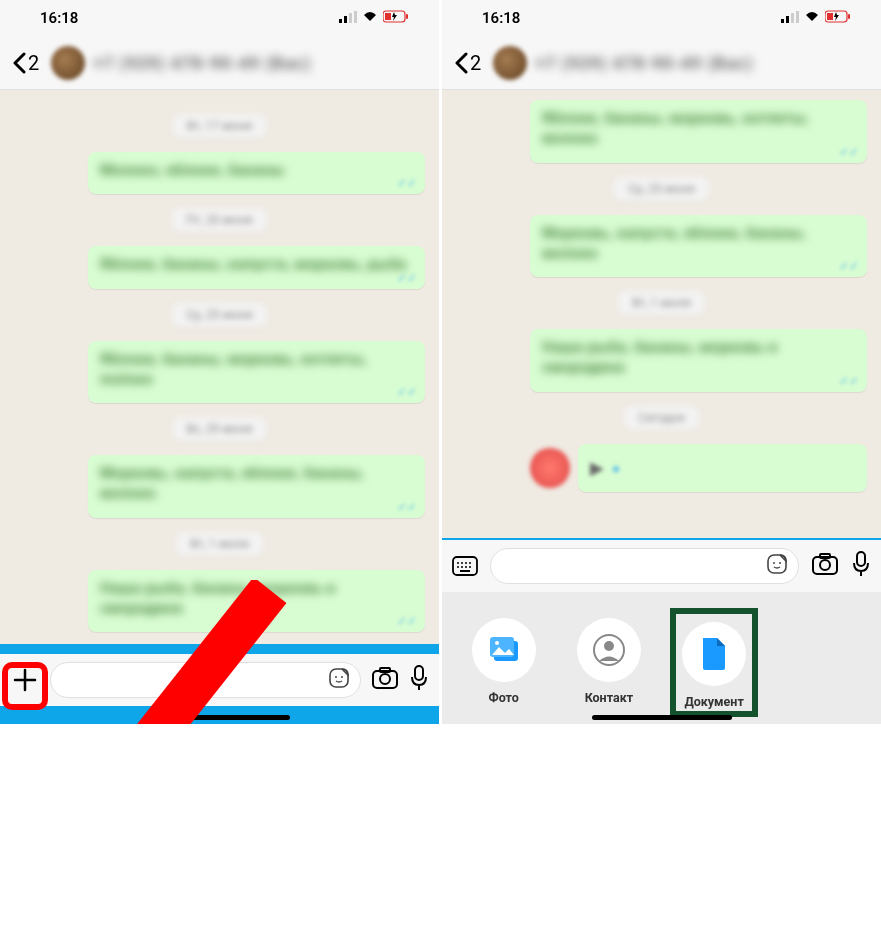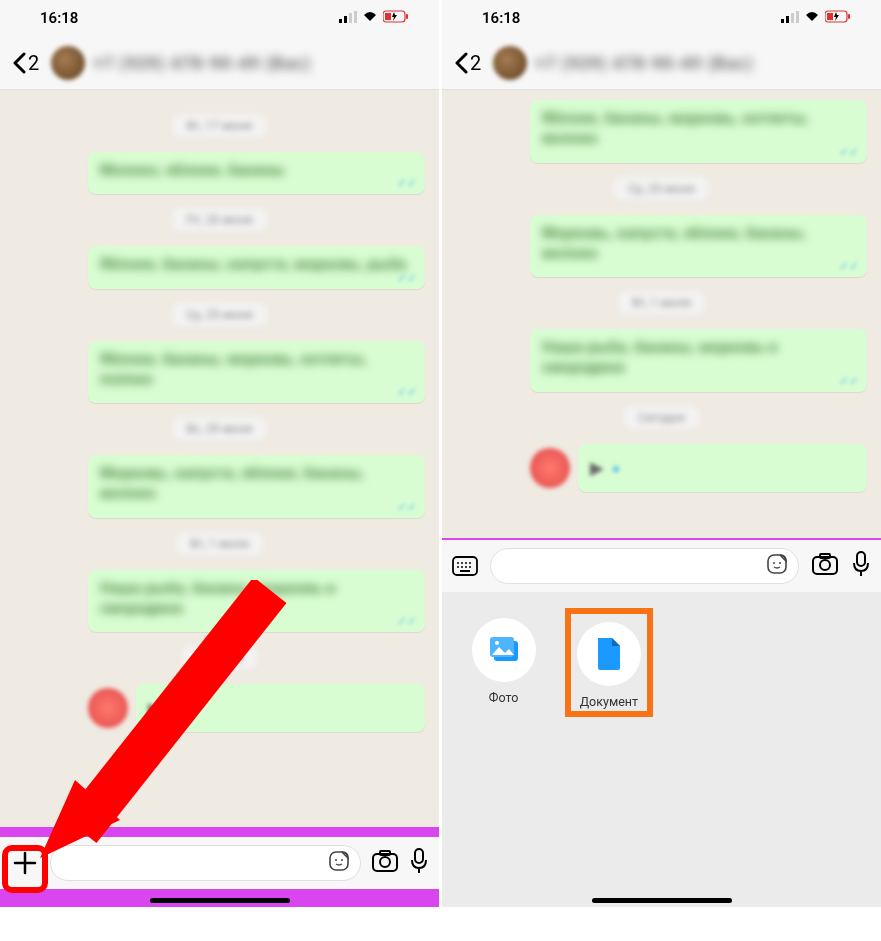--- a/index.html
+++ b/index.html
@@ -6,23 +6,23 @@
   body {
     font-family: -apple-system, BlinkMacSystemFont, "Segoe UI", Roboto, sans-serif;
     background: #fff;
     width: 881px;
     height: 941px;
     display: flex;
     gap: 3px;
   }
   .phone {
     width: 439px;
-    height: 907px;
+    height: 724px;
     position: relative;
-    background: #d946ef;
+    background: #0ea5e9;
     overflow: hidden;
   }
   .phone-right { width: 439px; }
   .status-bar {
     height: 36px;
     background: #f7f7f7;
     display: flex;
     justify-content: space-between;
     align-items: center;
     padding: 0 30px 0 40px;
@@ -181,40 +181,41 @@
   .attach-sheet {
     position: absolute;
     top: 592px; left: 0; right: 0; bottom: 0;
     background: #ebebeb;
     padding: 26px 12px 12px 12px;
   }
   .attach-grid {
     display: grid;
     grid-template-columns: repeat(4, 1fr);
     gap: 18px 6px;
+    font-weight: bold;
   }
   .attach-item {
     display: flex;
     flex-direction: column;
     align-items: center;
     gap: 8px;
   }
   .attach-circle {
     width: 64px; height: 64px;
     border-radius: 50%;
     background: #fff;
     display: flex; align-items: center; justify-content: center;
   }
   .attach-label {
     font-size: 12.5px;
     color: #333;
     text-align: center;
   }
   .highlight-box {
-    border: 6px solid #f97316;
+    border: 6px solid #14532d;
     border-radius: 0;
     padding: 4px 6px 2px 6px;
     margin: -10px -6px -4px -6px;
   }
 </style>
 </head>
 <body>
 
 <div class="phone phone-left">
 
@@ -462,20 +463,30 @@
         <div class="attach-circle">
           <svg width="34" height="30" viewBox="0 0 34 30">
               <rect x="7" y="6" width="24" height="20" rx="3" fill="#1a9aff"></rect>
               <rect x="3" y="2" width="24" height="20" rx="3" fill="#4db5ff"></rect>
               <circle cx="10" cy="8" r="2" fill="#fff"></circle>
               <path d="M5 20 L12 12 L18 18 L22 14 L27 20 Z" fill="#fff"></path>
             </svg>
         </div>
         <div class="attach-label">Фото</div>
       </div>
+      <div class="attach-item">
+        <div class="attach-circle">
+          <svg width="32" height="32" viewBox="0 0 32 32">
+              <circle cx="16" cy="16" r="15" stroke="#888" stroke-width="2" fill="none"></circle>
+              <circle cx="16" cy="12" r="5" fill="#888"></circle>
+              <path d="M6 27 Q16 18 26 27" fill="#888"></path>
+            </svg>
+        </div>
+        <div class="attach-label">Контакт</div>
+      </div>
 
       <div class="attach-item">
         <div class="highlight-box">
           <div class="attach-circle" style="margin:4px auto 8px;">
             <svg width="26" height="32" viewBox="0 0 26 32">
                 <path d="M2 0 L16 0 L24 8 L24 30 Q24 32 22 32 L4 32 Q2 32 2 30 Z" fill="#1a9aff"></path>
                 <path d="M16 0 L16 8 L24 8 Z" fill="#0d6bbd"></path>
               </svg>
           </div>
           <div class="attach-label">Документ</div>

